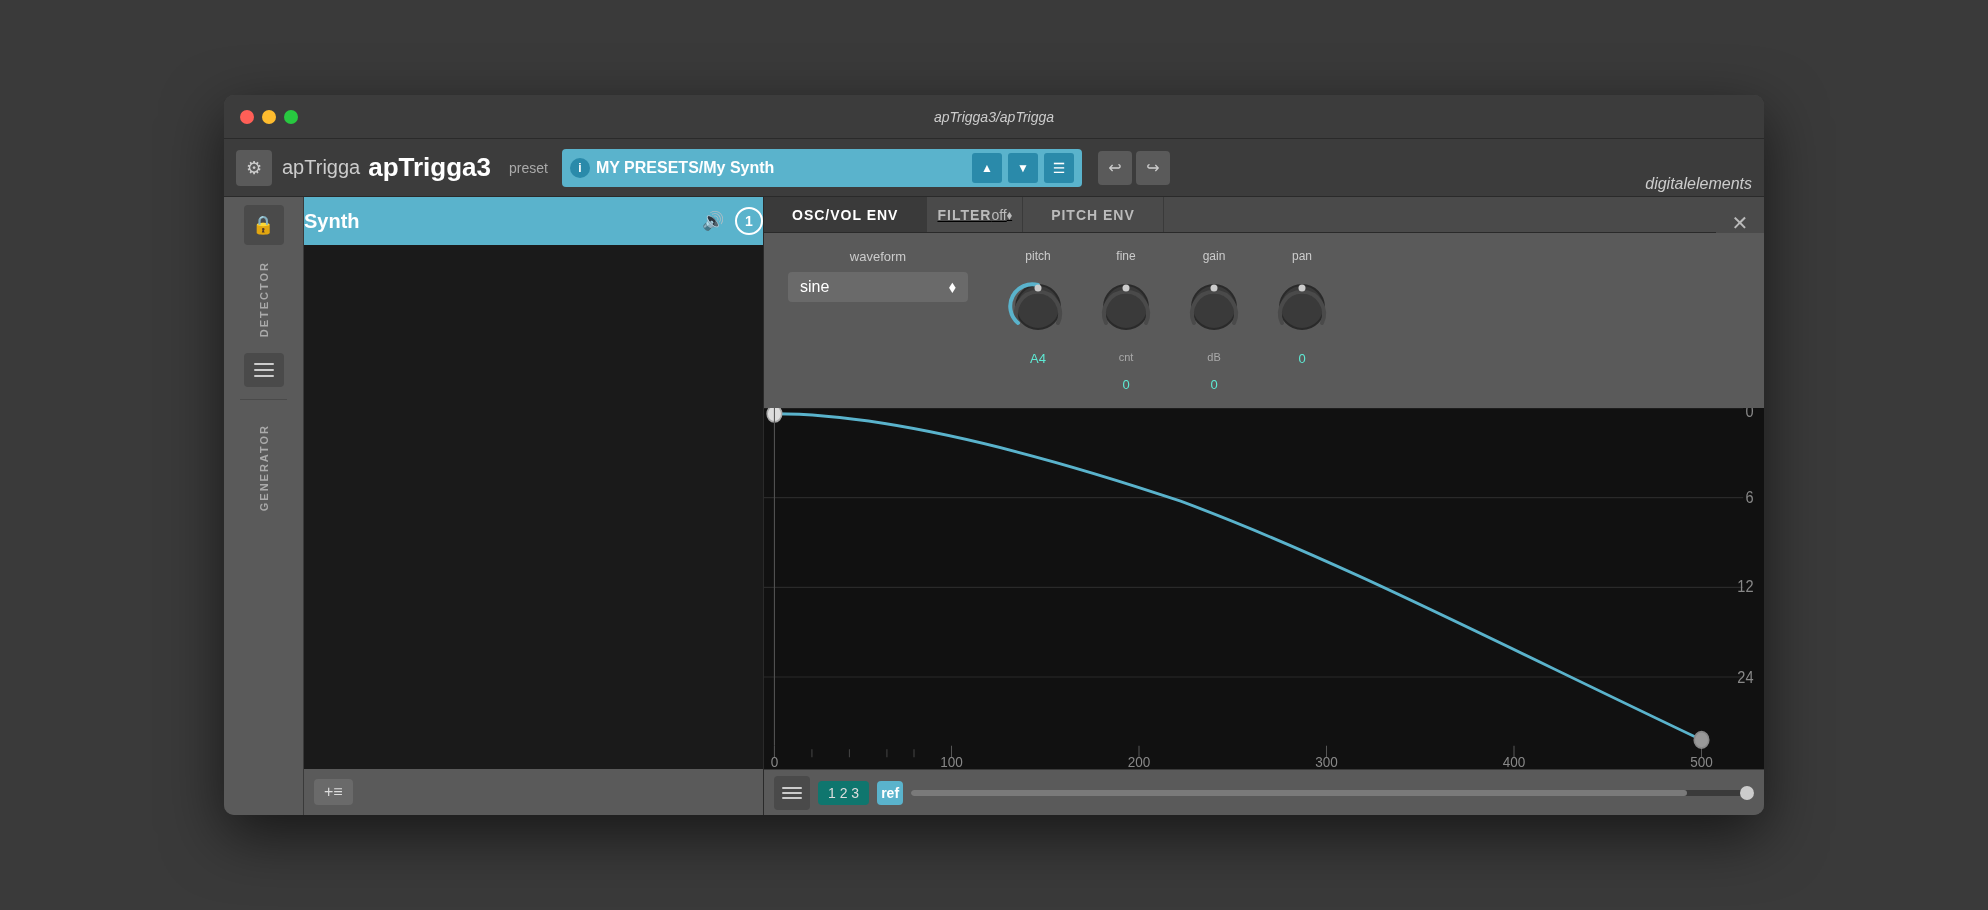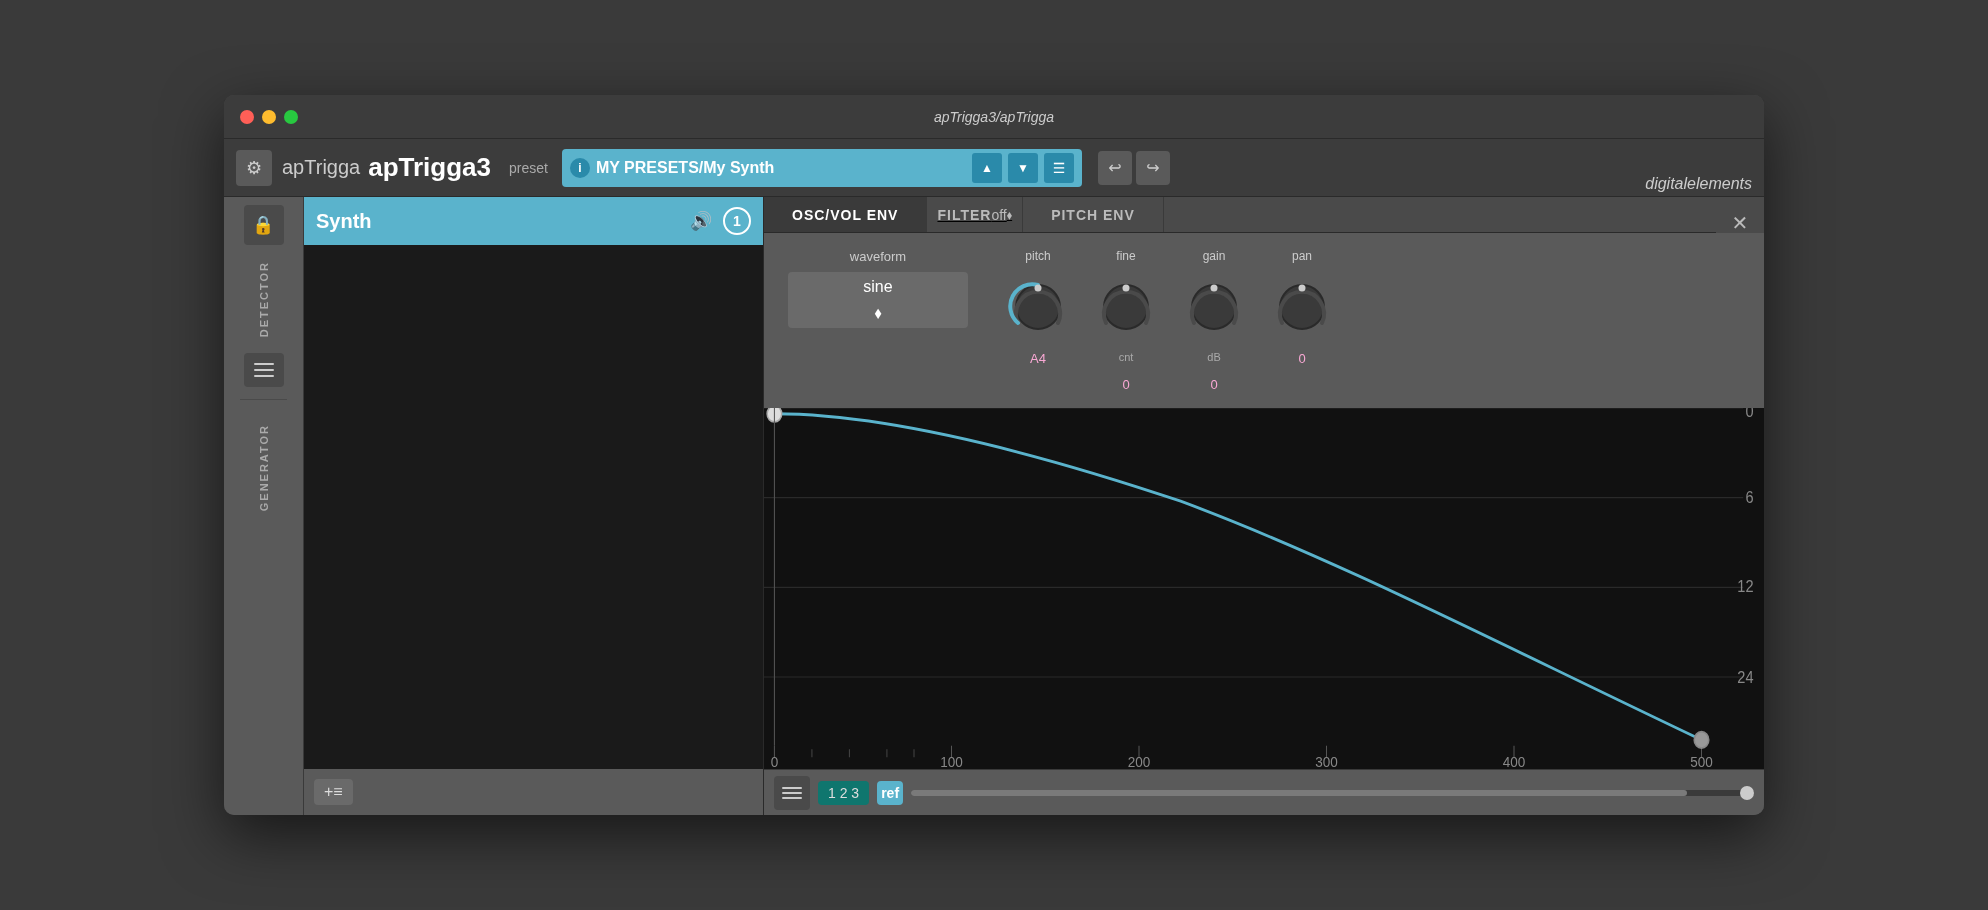--- a/index.html
+++ b/index.html
@@ -249,21 +249,21 @@
       background: #4a4a4a;
       display: flex;
       flex-direction: column;
       border-right: 1px solid #2a2a2a;
     }
     .panel-header {
       background: #5ab3cc;
       height: 48px;
       display: flex;
       align-items: center;
-      padding: 0 12px;
+      padding: 0 0;
       gap: 10px;
     }
     .panel-title {
       color: white;
       font-size: 20px;
       font-weight: 600;
       flex: 1;
     }
     .panel-speaker {
       color: white;
@@ -400,21 +400,20 @@
       border-radius: 4px;
       padding: 6px 12px;
       color: white;
       font-size: 16px;
       display: flex;
       align-items: center;
       justify-content: space-between;
       width: 180px;
       cursor: pointer;
       gap: 8px;
-      flex-direction: column;
     }
 
     .knobs-section {
       display: flex;
       gap: 28px;
       align-items: flex-start;
     }
 
     .knob-group {
       display: flex;
@@ -435,21 +434,21 @@
     .knob-svg {
       width: 60px;
       height: 60px;
     }
     .knob-sublabel {
       color: #aaa;
       font-size: 11px;
       text-align: center;
     }
     .knob-value {
-      color: #f9a8d4;
+      color: #5eead4;
       font-size: 13px;
       text-align: center;
     }
 
     
     .bottom-bar {
       background: #5a5a5a;
       height: 46px;
       display: flex;
       align-items: center;

